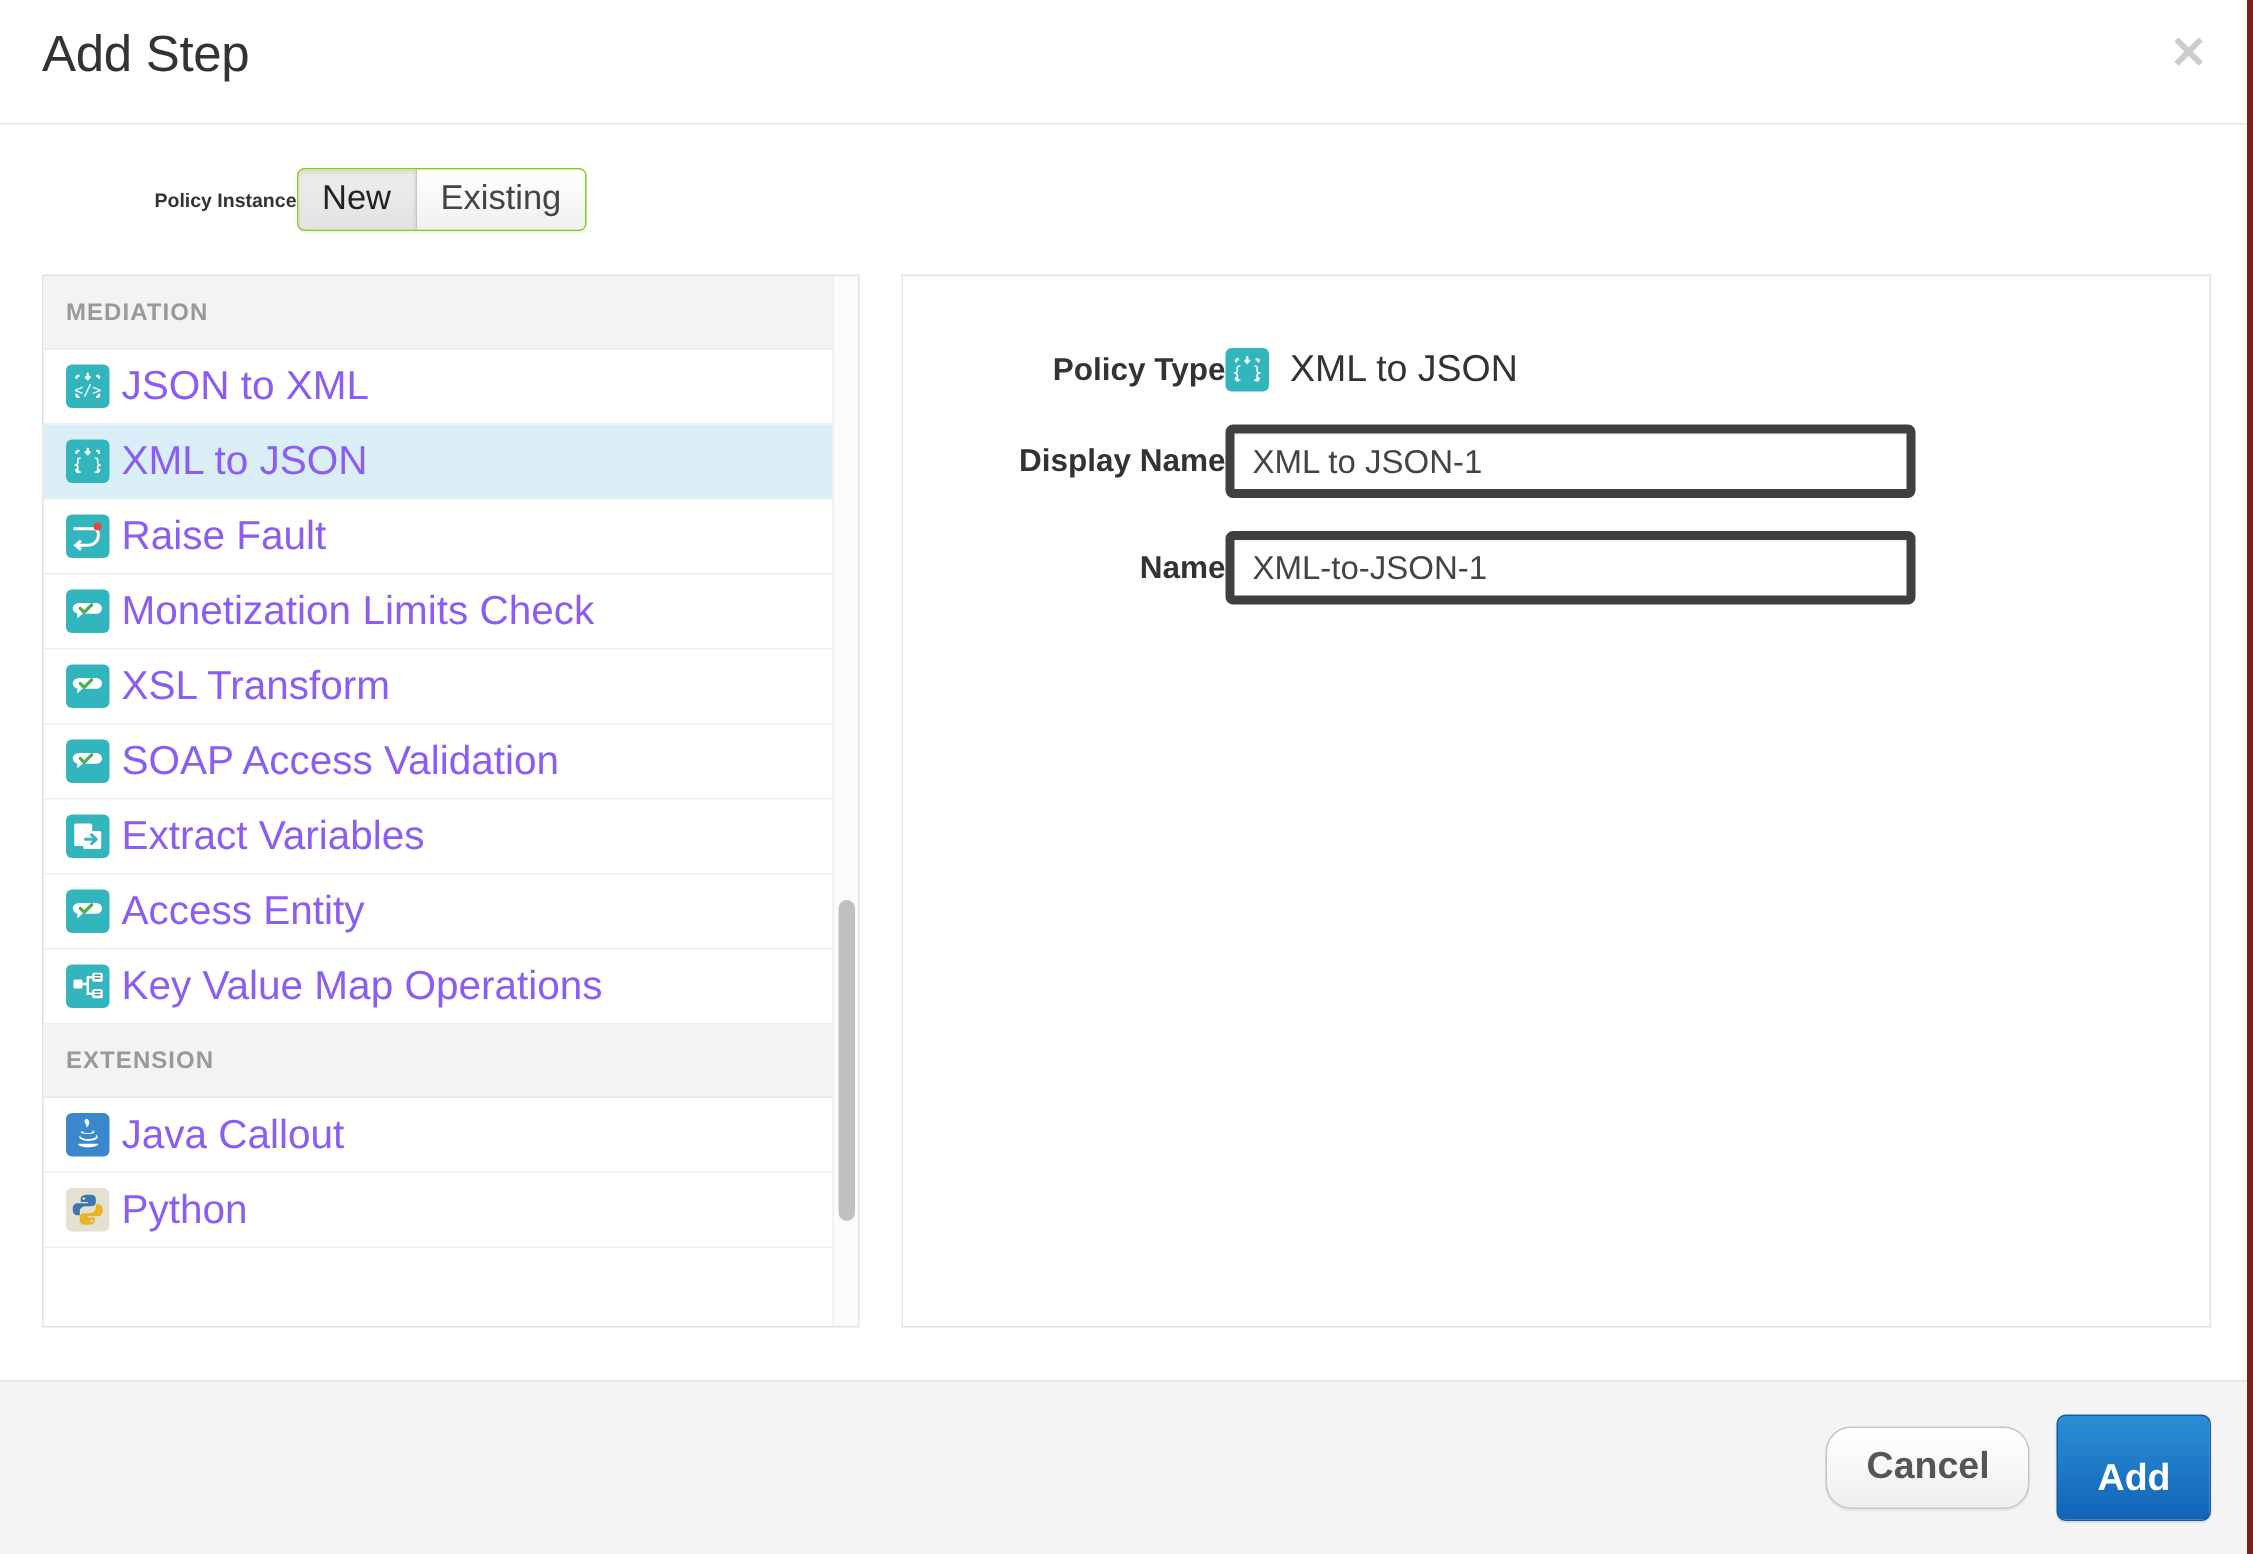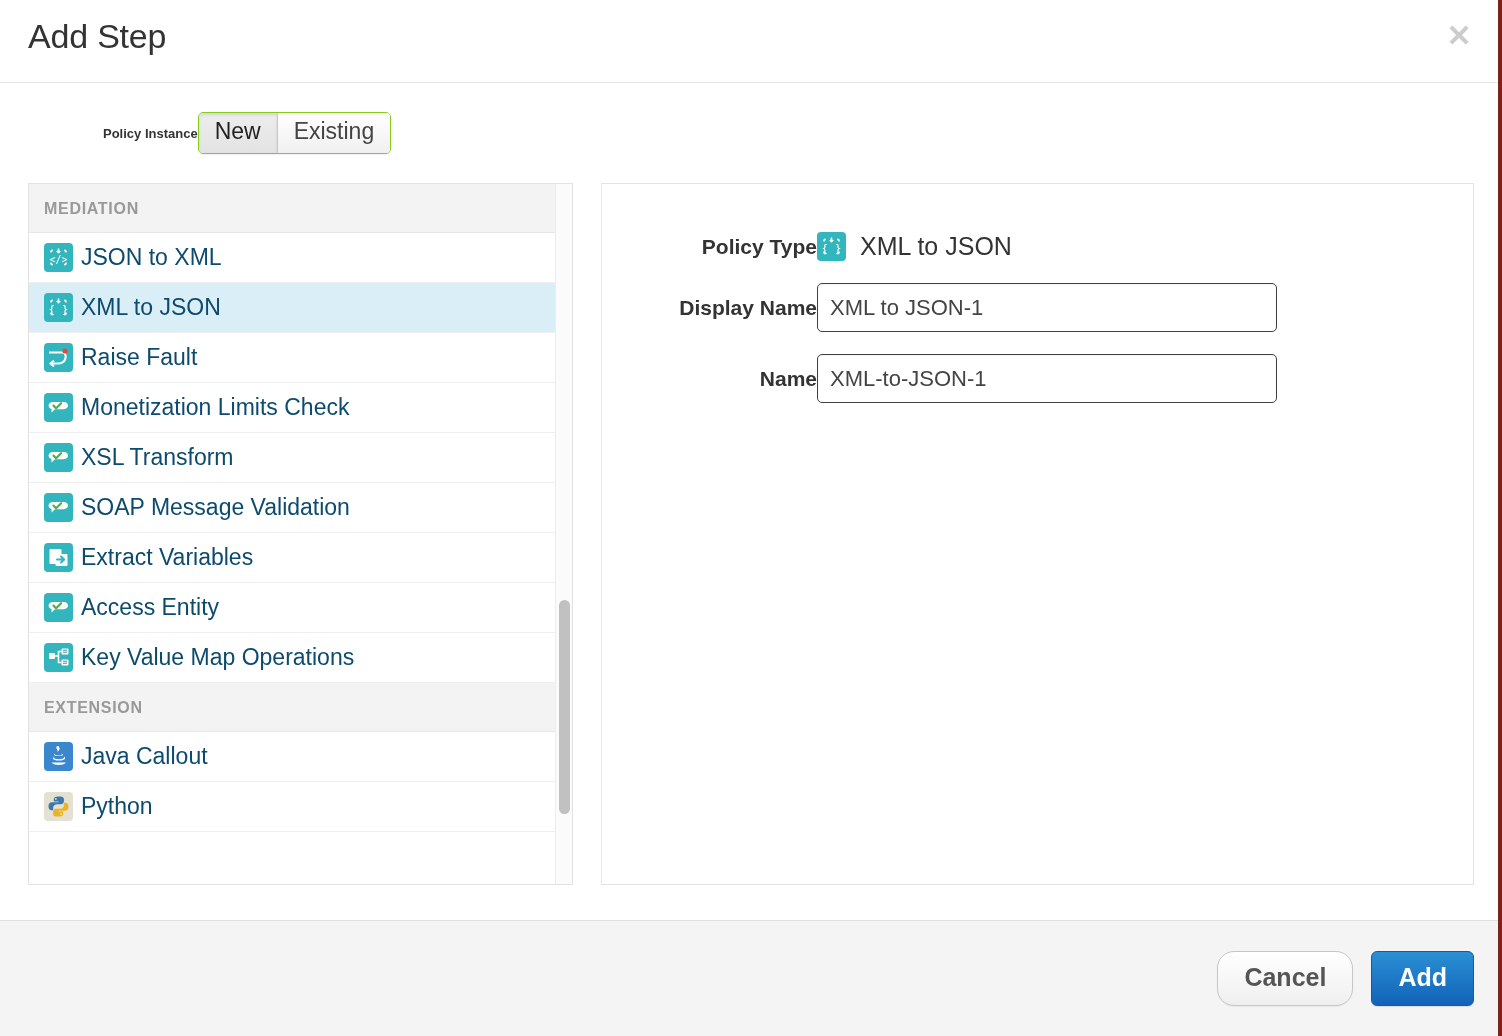--- a/index.html
+++ b/index.html
@@ -117,22 +117,22 @@
   .policy-item {
     display: flex;
     align-items: center;
     height: 50px;
     padding-left: 15px;
     border-bottom: 1px solid #efefef;
     cursor: pointer;
   }
   .policy-item.selected { background: #daeef8; }
   .policy-item .label {
-    font-size: 23px;
-    color: #0c4a6e;
+    font-size: 27px;
+    color: #8b5cf6;
     margin-left: 8px;
     white-space: nowrap;
   }
 
   
   .picon {
     width: 29px; height: 29px;
     flex: 0 0 29px;
     border-radius: 4px;
     display: inline-block;
@@ -189,21 +189,21 @@
     display: flex;
     align-items: center;
     font-size: 25px;
     color: #333;
   }
   .policy-type-value .picon { margin-right: 14px; }
 
   .text-input {
     width: 460px;
     height: 49px;
-    border: 1px solid #404040;
+    border: 6px solid #404040;
     border-radius: 5px;
     font-size: 22px;
     color: #444;
     padding: 0 12px;
     font-family: "Liberation Sans", sans-serif;
     background: #fff;
     box-shadow: inset 0 1px 2px rgba(0,0,0,0.05);
   }
 
   
@@ -230,21 +230,21 @@
     font-family: "Liberation Sans", sans-serif;
     box-shadow: 0 1px 1px rgba(0,0,0,0.05);
   }
   .btn-add {
     font-size: 25px;
     font-weight: bold;
     color: #ffffff;
     background: linear-gradient(to bottom, #2a8fd4 0%, #1263b8 100%);
     border: 1px solid #0f5ca8;
     border-radius: 6px;
-    padding: 11px 26px 13px 26px;
+    padding: 27px 26px 13px 26px;
     cursor: pointer;
     font-family: "Liberation Sans", sans-serif;
     box-shadow: 0 1px 1px rgba(0,0,0,0.10);
   }
   .edge-strip {
     position: absolute;
     right: 0; top: 0;
     width: 4px; height: 1036px;
     background: #7c2318;
   }
@@ -330,21 +330,21 @@
         <span class="label">XSL Transform</span>
       </div>
 
       <div class="policy-item">
         <span class="picon">
           <svg viewBox="0 0 29 29">
               <path d="M9 9h11c2.2 0 4 1.6 4 3.6s-1.8 3.6-4 3.6h-9l-3.5 3.2v-3.4C5.5 15.6 4.5 14 4.5 12.6 4.5 10.6 6.5 9 9 9z" fill="#fff"></path>
               <path d="M9.5 12.6l2.6 2.6 5-5" fill="none" stroke="#4caf50" stroke-width="2.2" stroke-linecap="round" stroke-linejoin="round"></path>
             </svg>
         </span>
-        <span class="label">SOAP Message Validation</span>
+        <span class="label">SOAP Access Validation</span>
       </div>
 
 
       <div class="policy-item">
         <span class="picon">
           <svg viewBox="0 0 29 29">
               <rect x="5.5" y="6" width="12" height="15" rx="1" fill="#fff"></rect>
               <rect x="11.5" y="11" width="12" height="12" rx="1" fill="#fff"></rect>
               <path d="M13 16.5h6M17 13.5l3.2 3-3.2 3" fill="none" stroke="#33b5bd" stroke-width="2" stroke-linecap="round" stroke-linejoin="round"></path>
             </svg>

